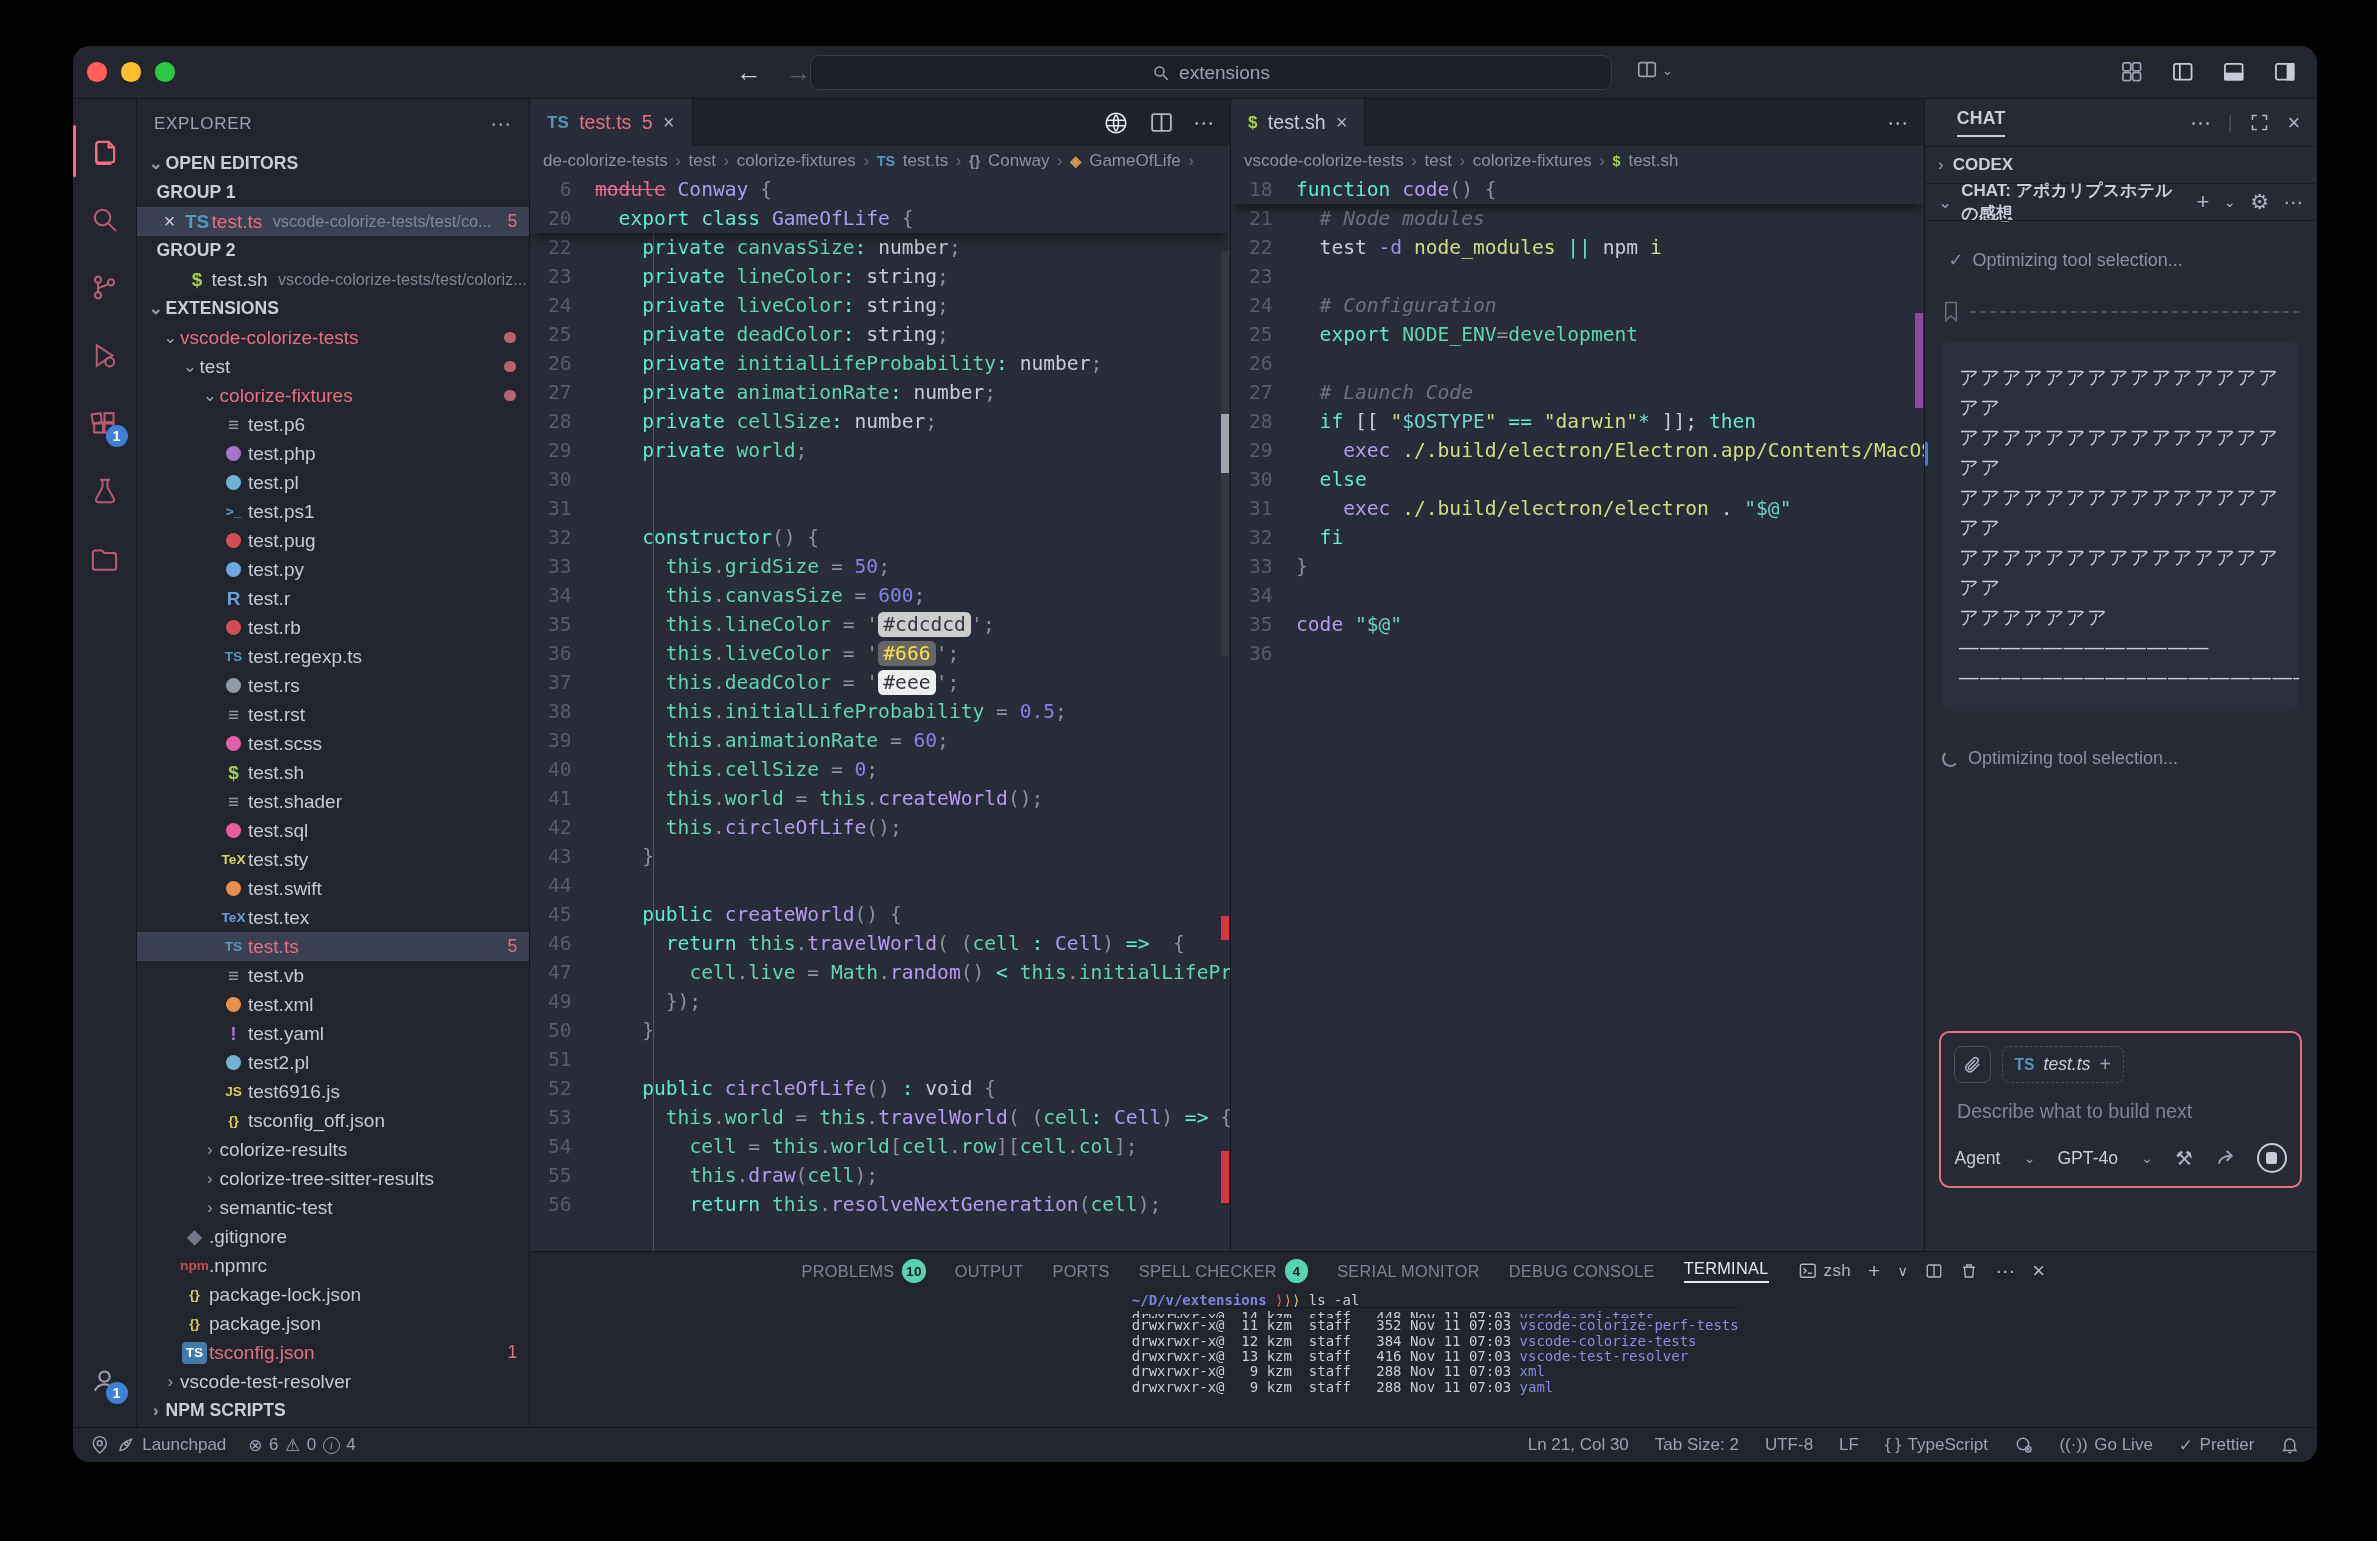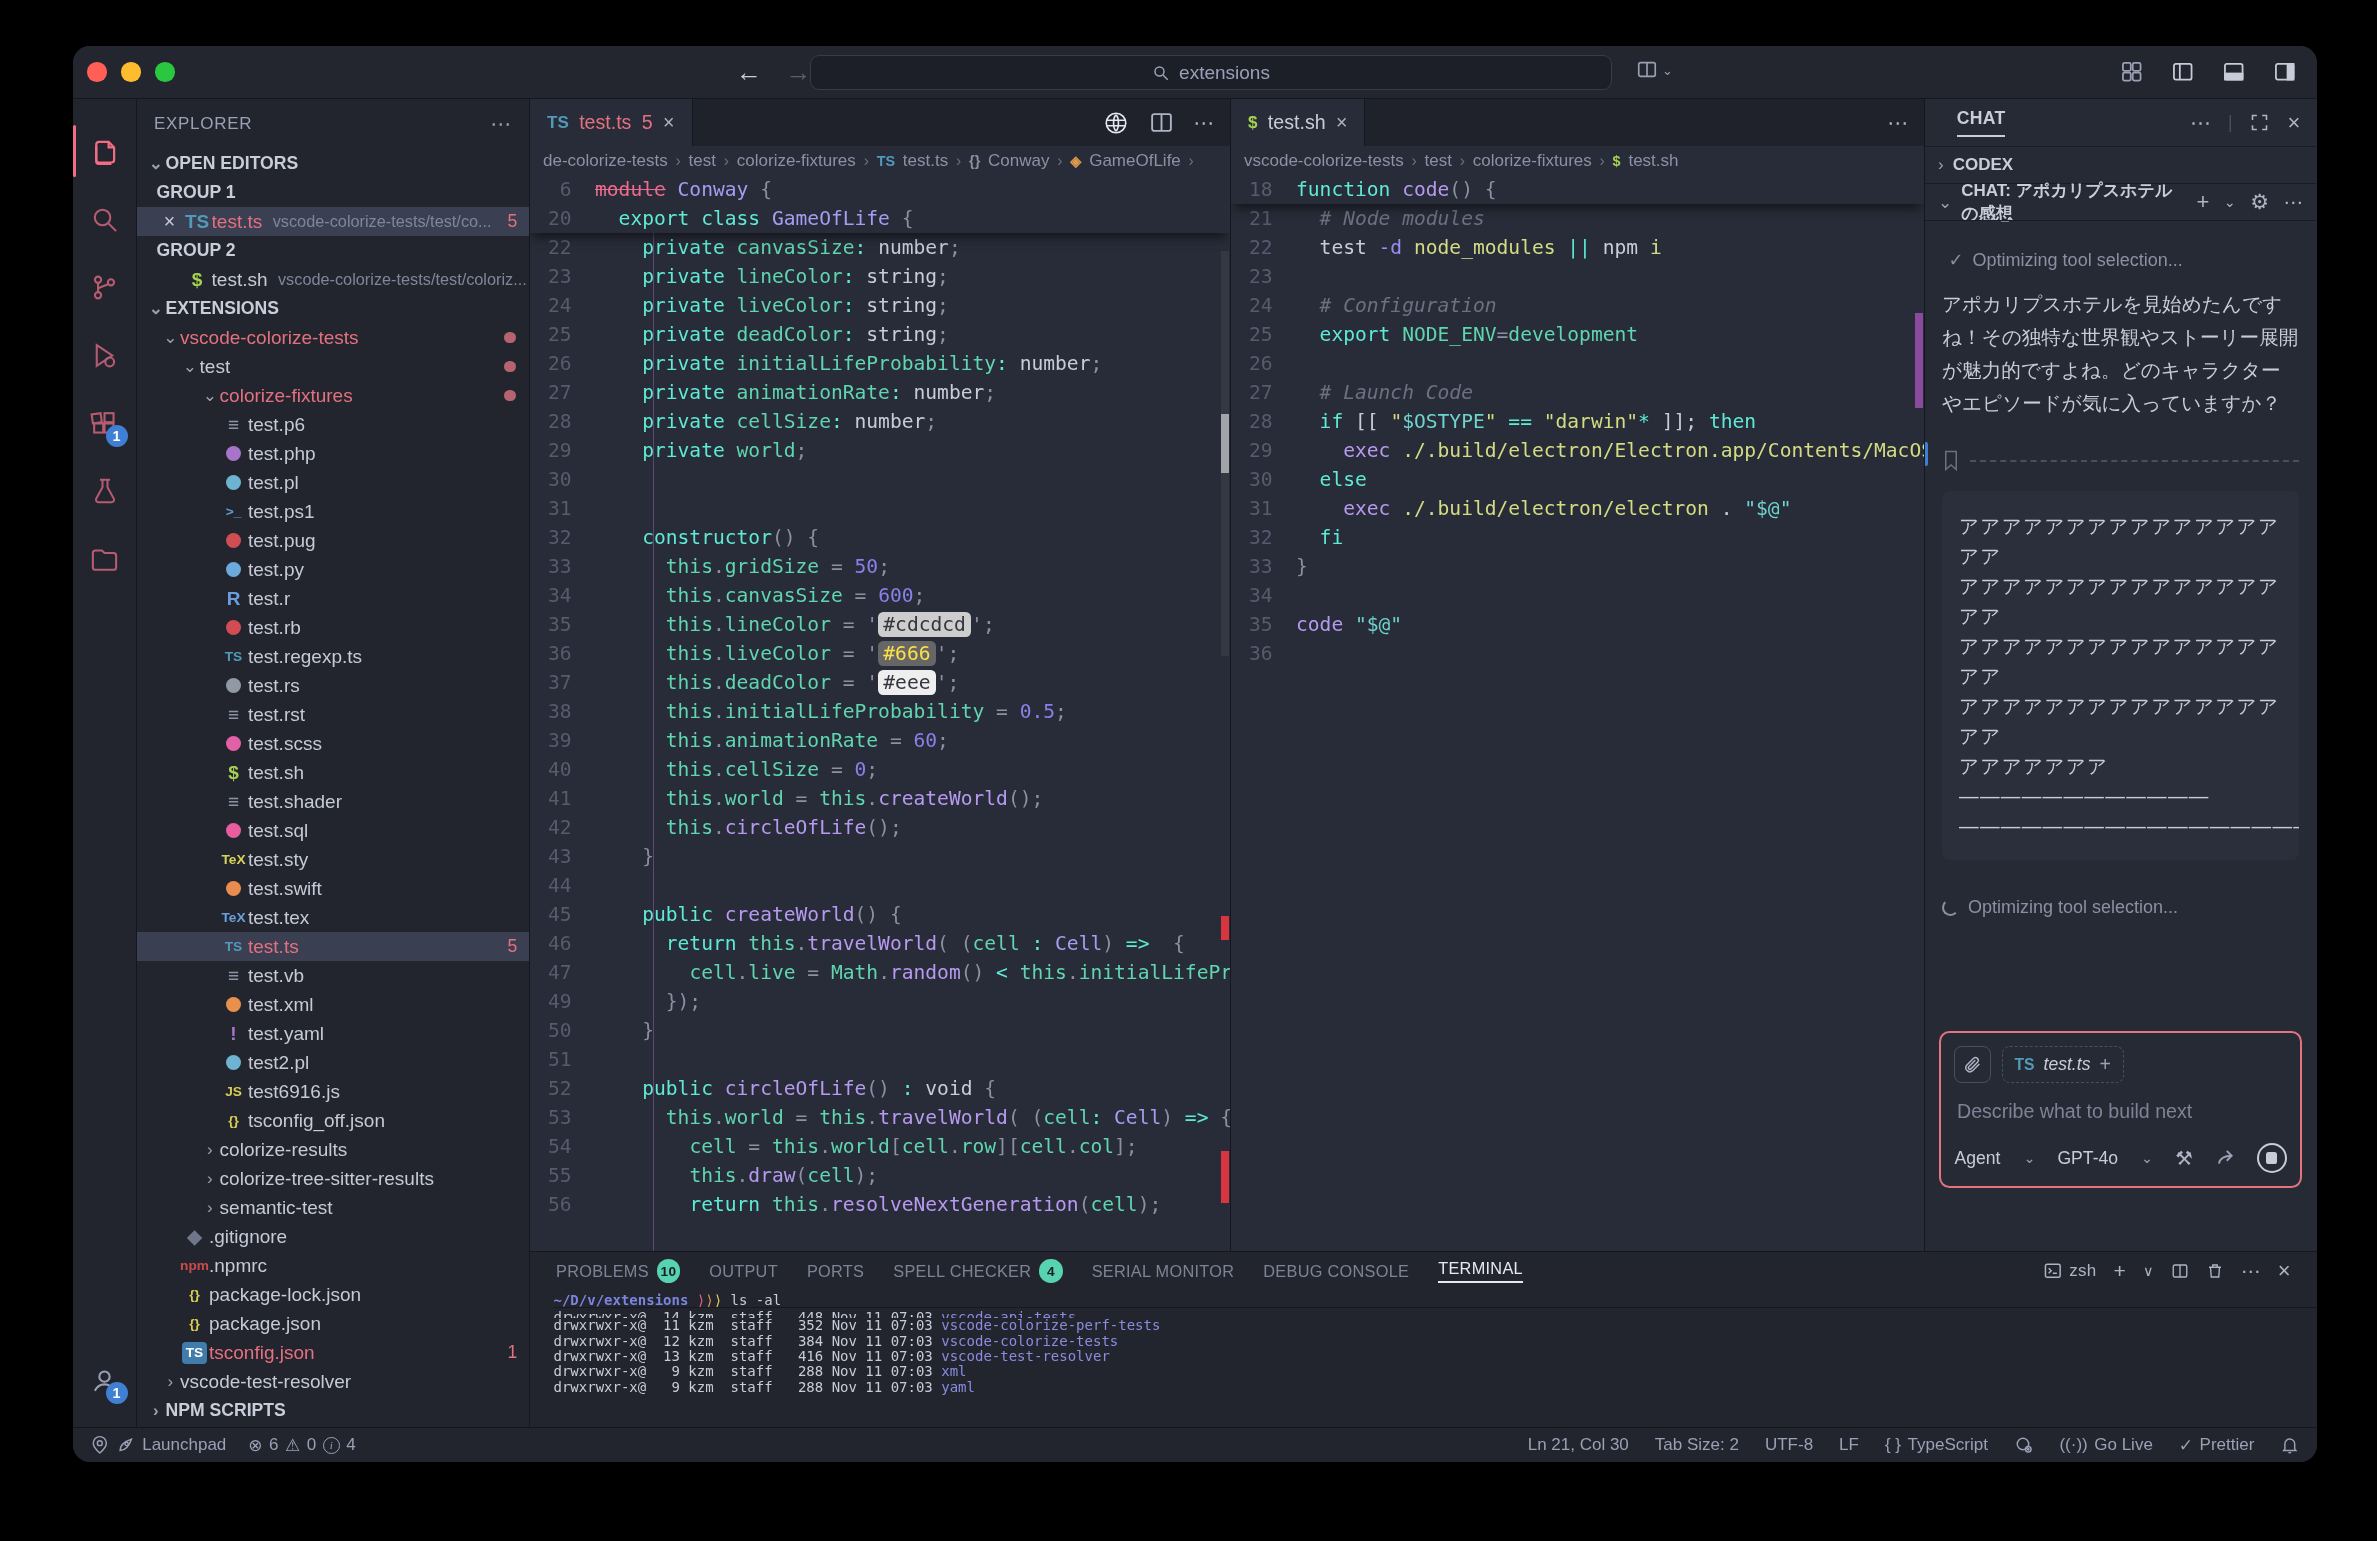--- a/index.html
+++ b/index.html
@@ -94,21 +94,21 @@
   .chip .plus{color:#9aa0b5;font-size:19.6px;}
   #ci-placeholder{color:#7d8396;font-size:19.6px;margin:17px 2.6px 19.6px 2.6px;}
   #ci-row3{display:flex;align-items:center;gap:22px;color:#c8ccd9;font-size:17.6px;}
   .ddown{display:flex;gap:23px;align-items:center;}
   .ddown .ch{color:#9aa0b5;font-size:14.4px;}
   #ci-right{margin-left:auto;display:flex;gap:18px;align-items:center;}
   .stopbtn{width:30px;height:30px;border:2px solid #c8ccd9;border-radius:50%;display:flex;align-items:center;justify-content:center;}
   .stopbtn i{width:11.7px;height:11.7px;background:#c8ccd9;border-radius:2.6px;display:block;}
   #chat-bluebar{position:absolute;left:-2.6px;top:221px;width:5.2px;height:23.5px;background:#3d7fd6;border-radius:2px;}
   
-  #terminal{height:176px;flex:0 0 auto;border-top:1.3px solid #15171f;background:#23252e;display:flex;flex-direction:column;min-width:0;}
+  #terminal{height:176px;flex:0 0 auto;border-top:1.3px solid #15171f;background:#23252e;display:flex;flex-direction:column;min-width:0;align-items:center;}
   #term-tabs{height:38px;display:flex;align-items:center;gap:29px;padding:0 26px;font-size:16.3px;color:#7d8396;letter-spacing:0.3px;flex:0 0 auto;}
   .ttab{display:flex;gap:7.8px;align-items:center;}
   .ttab.active{color:#e6e9f2;border-bottom:2px solid #e6e9f2;padding-bottom:3.9px;}
   .tbadge{background:#57d3b0;color:#1b1d26;border-radius:11.7px;min-width:23.5px;height:23.5px;display:flex;align-items:center;justify-content:center;font-size:13.7px;font-weight:bold;}
   #term-tools{margin-left:auto;display:flex;gap:17px;align-items:center;color:#aeb4c4;font-size:17px;}
   #term-body{flex:1;overflow:hidden;padding:2.6px 0 0 23.5px;font-family:"DejaVu Sans Mono",monospace;font-size:14px;line-height:15.3px;color:#c8ccd9;}
   .trow{white-space:pre;height:15.3px;}
   .trow.clip{height:8.5px;overflow:hidden;}
   .tpath{color:#7b84de;font-weight:bold}.t1{color:#e8647c}.t2{color:#e89a4f}.t3{color:#e3d55f}
   .tdir{color:#8a8ce0}.tdim{color:#8b90a3}
@@ -630,21 +630,20 @@
               <span style="font-size:21px">⚙</span>
               <span style="font-size:19.6px">⋯</span>
             </span>
           </div>
           <div id="chat-body">
             <div id="chat-bluebar"></div>
             <div class="optline">
               <span>✓</span>
                 <span>Optimizing tool selection...</span>
             </div>
-            <div id="chat-para">アポカリプスホテルを見始めたんですね！その独特な世界観やストーリー展開が魅力的ですよね。どのキャラクターやエピソードが気に入っていますか？</div>
             <div id="bookmark-row">
               <svg width="18" height="21" viewBox="0 0 24 28" fill="none" stroke="#6a7080" stroke-width="2">
                   <path d="M5 2h14v24l-7-6-7 6z"></path>
                 </svg>
               <span class="dash"></span>
             </div>
             <div id="quotebox">
                 <div>アアアアアアアアアアアアアアアアア</div>
                 <div>アアアアアアアアアアアアアアアアア</div>
                 <div>アアアアアアアアアアアアアアアアア</div>

